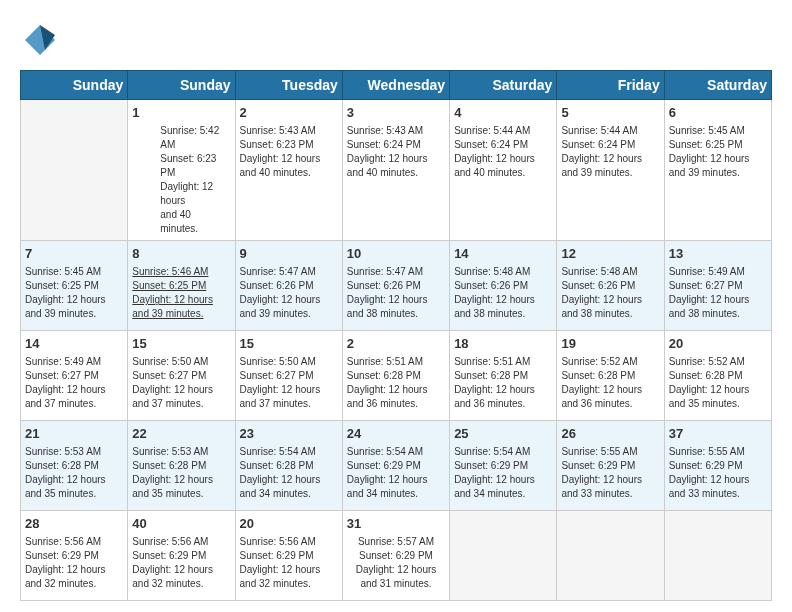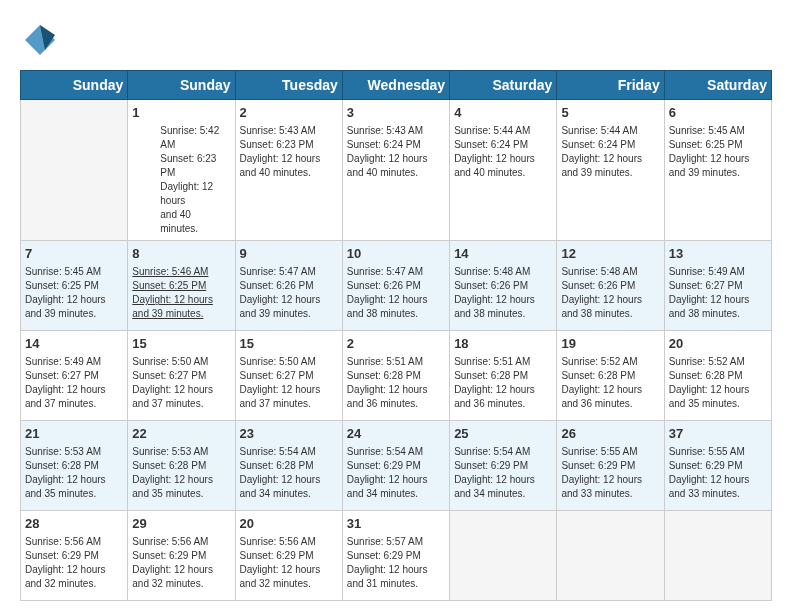--- a/index.html
+++ b/index.html
@@ -328,36 +328,36 @@
       </tr>
       <tr>
         <td>
           <span class="day-number">28</span>
           <div class="day-info" style="white-space: pre-line;">Sunrise: 5:56 AM
 Sunset: 6:29 PM
 Daylight: 12 hours
 and 32 minutes.</div>
         </td>
         <td>
-          <span class="day-number">29</span>
+          <span class="day-number">40</span>
           <div class="day-info" style="white-space: pre-line;">Sunrise: 5:56 AM
 Sunset: 6:29 PM
 Daylight: 12 hours
 and 32 minutes.</div>
         </td>
         <td>
           <span class="day-number">20</span>
           <div class="day-info" style="white-space: pre-line;">Sunrise: 5:56 AM
 Sunset: 6:29 PM
 Daylight: 12 hours
 and 32 minutes.</div>
         </td>
         <td>
           <span class="day-number">31</span>
-          <div class="day-info" style="white-space: pre-line;">Sunrise: 5:57 AM
+          <div class="day-info" style="white-space: pre-line; text-align: center;">Sunrise: 5:57 AM
 Sunset: 6:29 PM
 Daylight: 12 hours
 and 31 minutes.</div>
         </td>
         <td class="empty-cell"></td>
         <td class="empty-cell"></td>
         <td class="empty-cell"></td>
       </tr>
     </tbody>
 </table>

